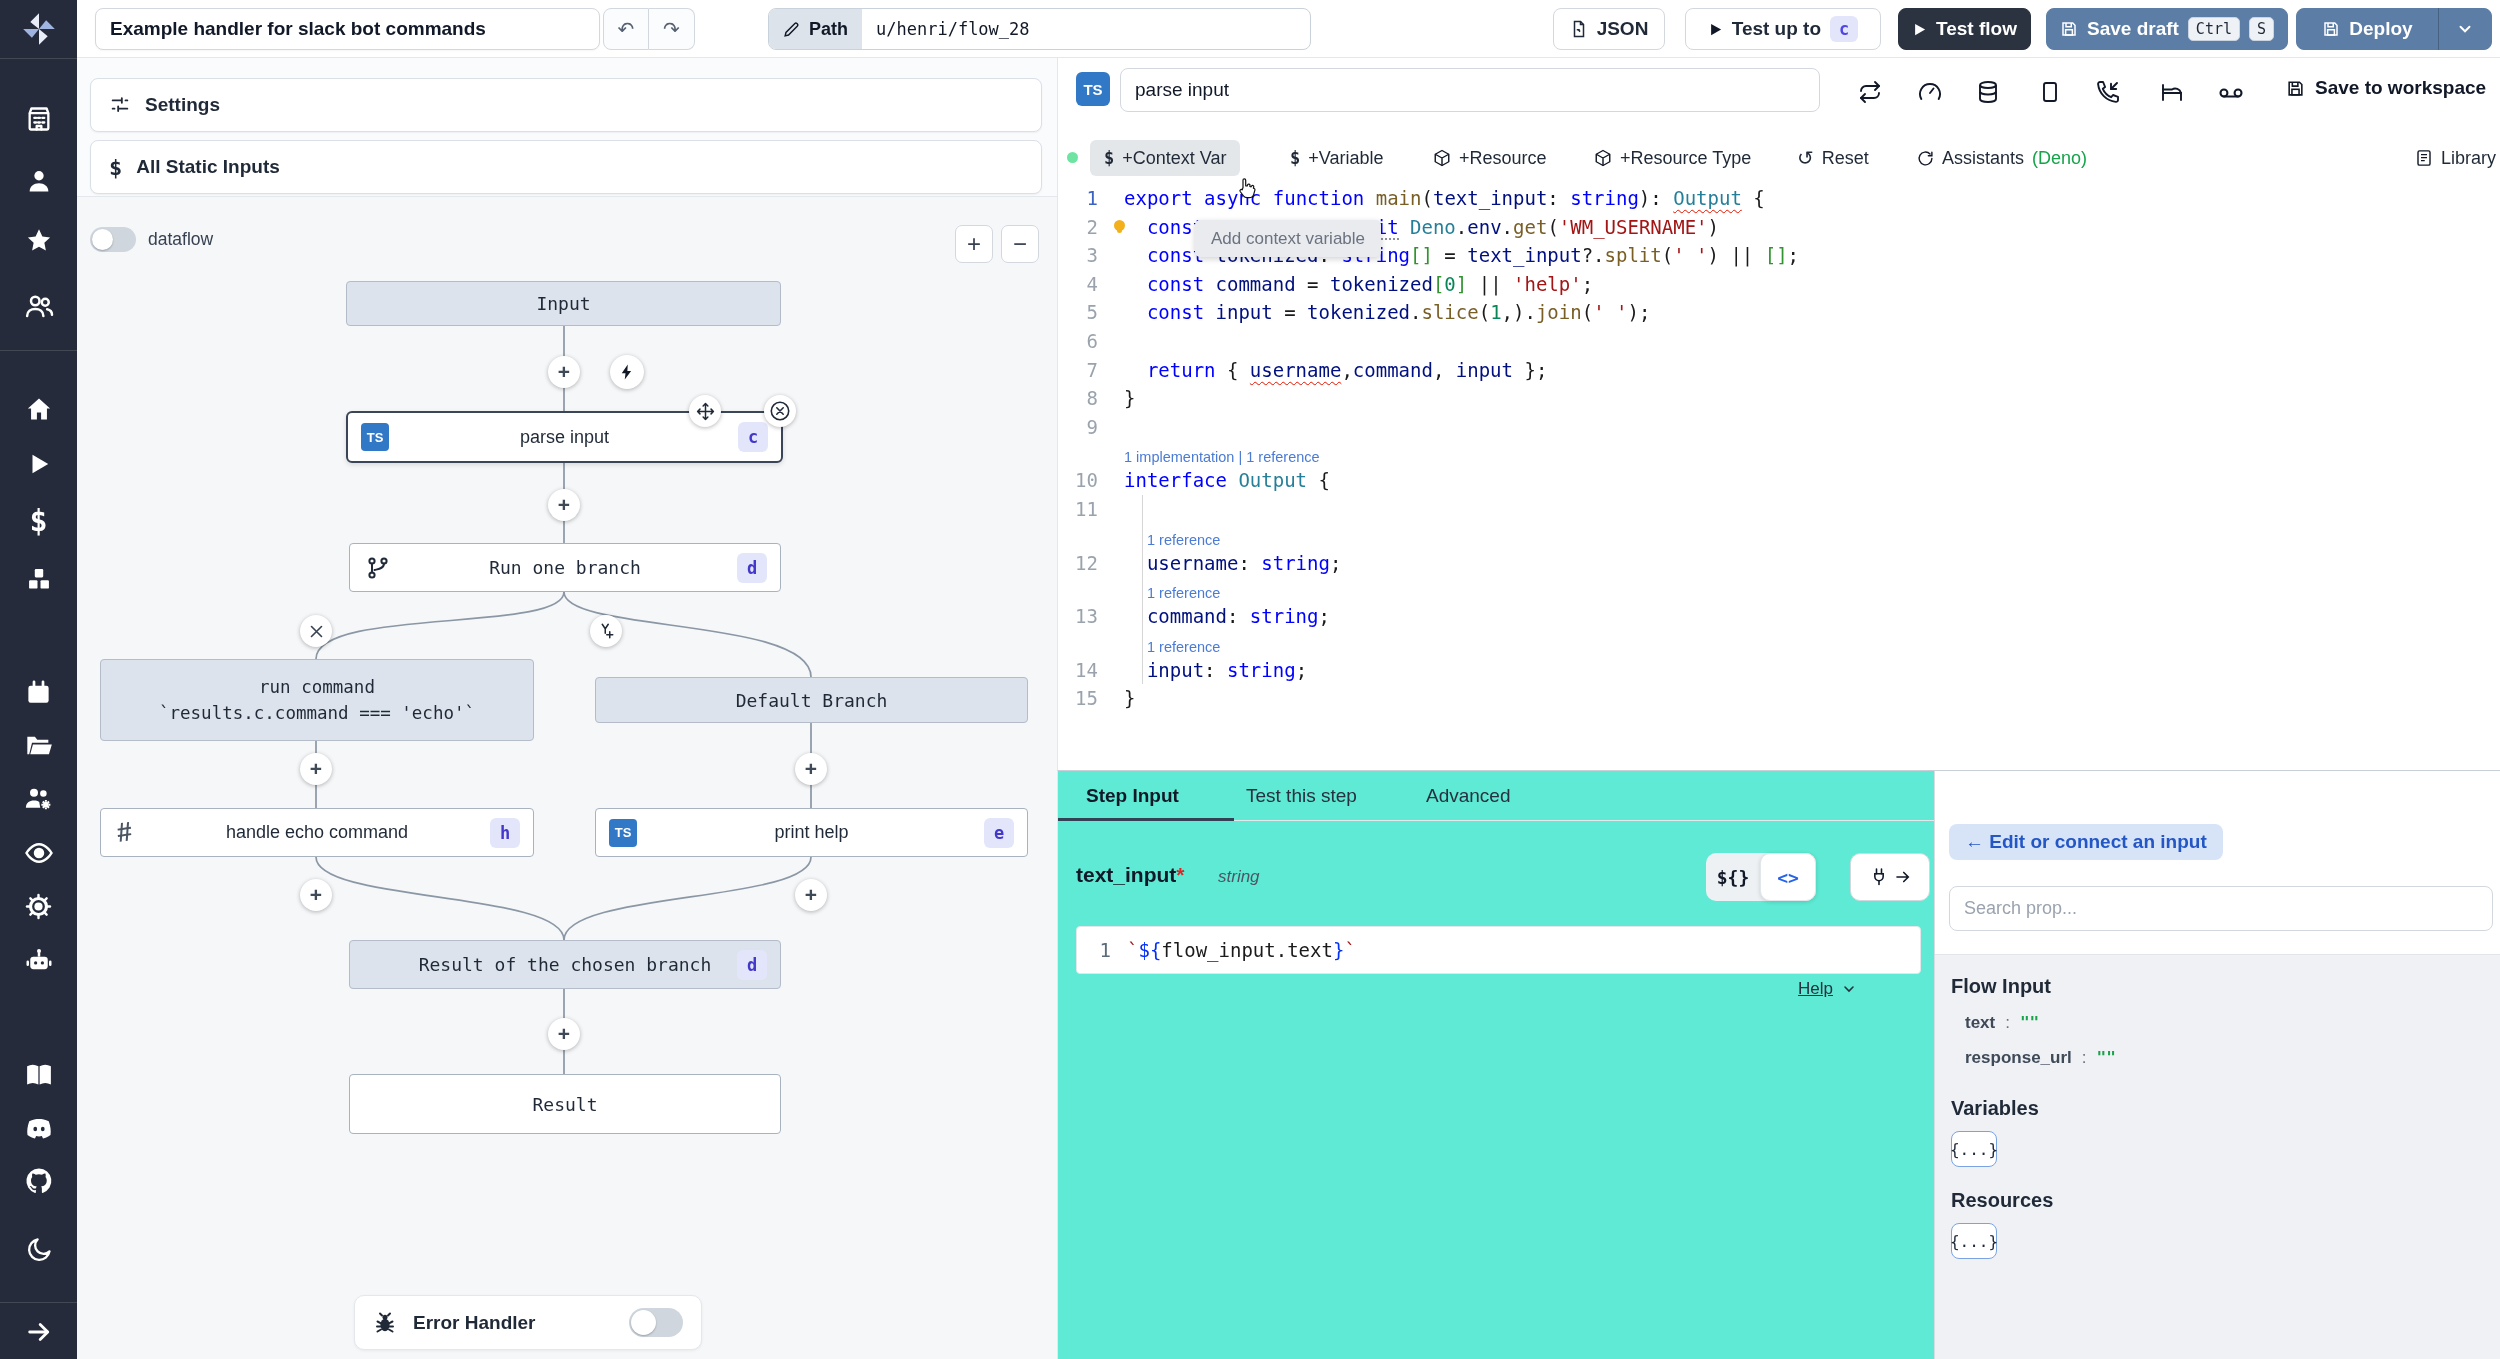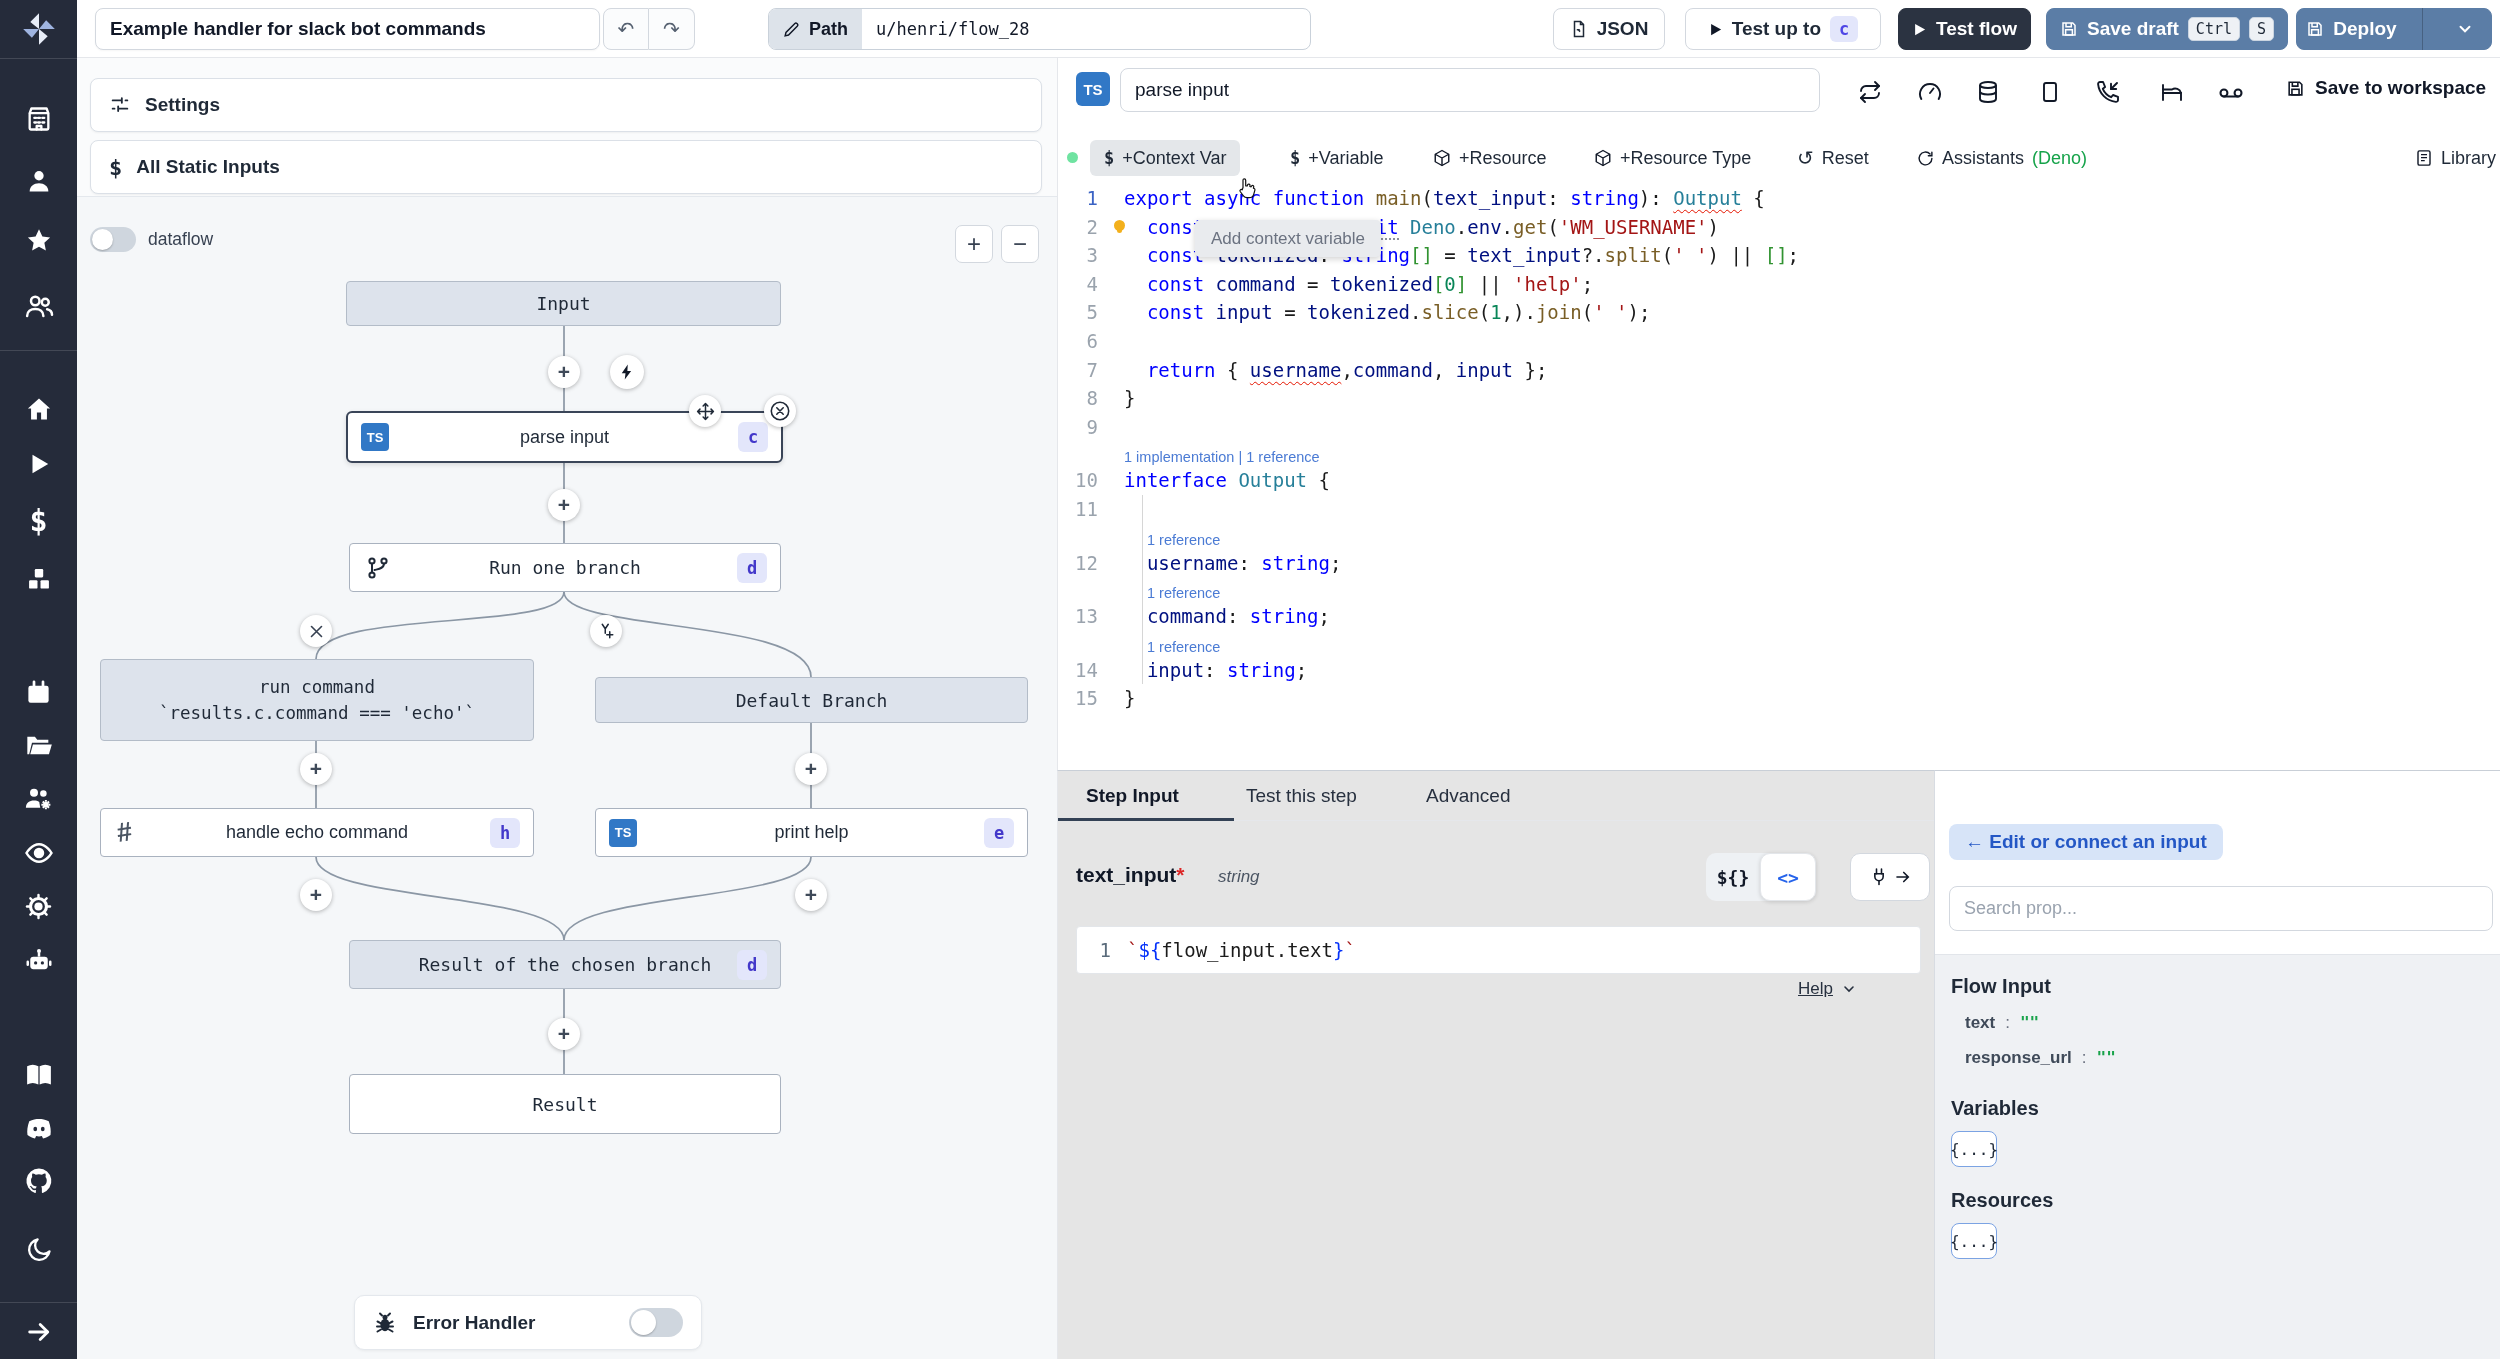--- a/index.html
+++ b/index.html
@@ -102,21 +102,21 @@
   .hint{border-bottom:2px dotted #8a8f98;}
   .crow.guide::before{content:''; position:absolute; left:84px; top:0; bottom:0; border-left:1px solid #d6d6d6;}
   .bulb{position:absolute; left:56px; top:7px; width:11px; height:11px; border-radius:50%;
     background:#f3b01c; box-shadow:0 5px 0 -3px #f3b01c;}
   #tooltip{position:absolute; left:137px; top:162px; height:37px; background:#e9ebee; border-radius:5px;
     box-shadow:0 2px 6px rgba(0,0,0,.18); display:flex; align-items:center; padding:0 16px;
     font:17px "Liberation Sans",sans-serif; color:#6b7280; z-index:6;}
   #cursor{position:absolute; left:176px; top:118px; z-index:7;}
 
   
-  #steppanel{position:absolute; left:1057px; top:770px; width:877px; height:589px; background:#e5e5e5;
+  #steppanel{position:absolute; left:1057px; top:770px; width:877px; height:589px; background:#5eead4;
     border-top:1px solid #c9cfd7; border-left:1px solid #e5e7eb;}
   .tab{position:absolute; top:14px; font:19px "Liberation Sans",sans-serif; color:#27303f; cursor:pointer;}
   .tab.active{font-weight:700; color:#111827;}
   #tabline{position:absolute; left:0; top:49px; width:877px; border-top:1px solid #e5e7eb;}
   #tabactive{position:absolute; left:0; top:47px; width:176px; height:3px; background:#334155;}
   #fieldname{position:absolute; left:18px; top:92px; font:700 21px "Liberation Sans",sans-serif; color:#111827;}
   #fieldname .req{color:#dc2626;}
   #fieldtype{position:absolute; left:160px; top:96px; font:italic 17px "Liberation Serif",serif; color:#4b5563;
     font-family:"Liberation Sans",sans-serif; font-style:italic;}
   #tgroup{position:absolute; left:648px; top:82px; width:110px; height:48px; background:#eef1f4;
@@ -345,21 +345,21 @@
   <button class="tbtn blue" style="left:1969px;width:242px">
     <svg width="18" height="18" viewBox="0 0 24 24" fill="none" stroke="#fff" stroke-width="2">
         <path d="M4 4h13l3 3v13H4z"></path>
         <path d="M8 4v5h7V4"></path>
         <rect x="7.5" y="13" width="9" height="7"></rect>
       </svg>
     <span>Save draft</span>
     <kbd>Ctrl</kbd>
       <kbd>S</kbd>
   </button>
-  <button class="tbtn blue" style="left:2219px;width:196px;gap:16px;padding:0">
+  <button class="tbtn blue" style="left:2219px;width:196px;gap:0;padding:0">
     <span style="display:flex;align-items:center;gap:9px;flex:1;justify-content:center">
       <svg width="18" height="18" viewBox="0 0 24 24" fill="none" stroke="#fff" stroke-width="2">
           <path d="M4 4h13l3 3v13H4z"></path>
           <path d="M8 4v5h7V4"></path>
           <rect x="7.5" y="13" width="9" height="7"></rect>
         </svg>
       <span>Deploy</span>
     </span>
     <span class="vsep"></span>
     <span style="width:52px;display:flex;justify-content:center">

